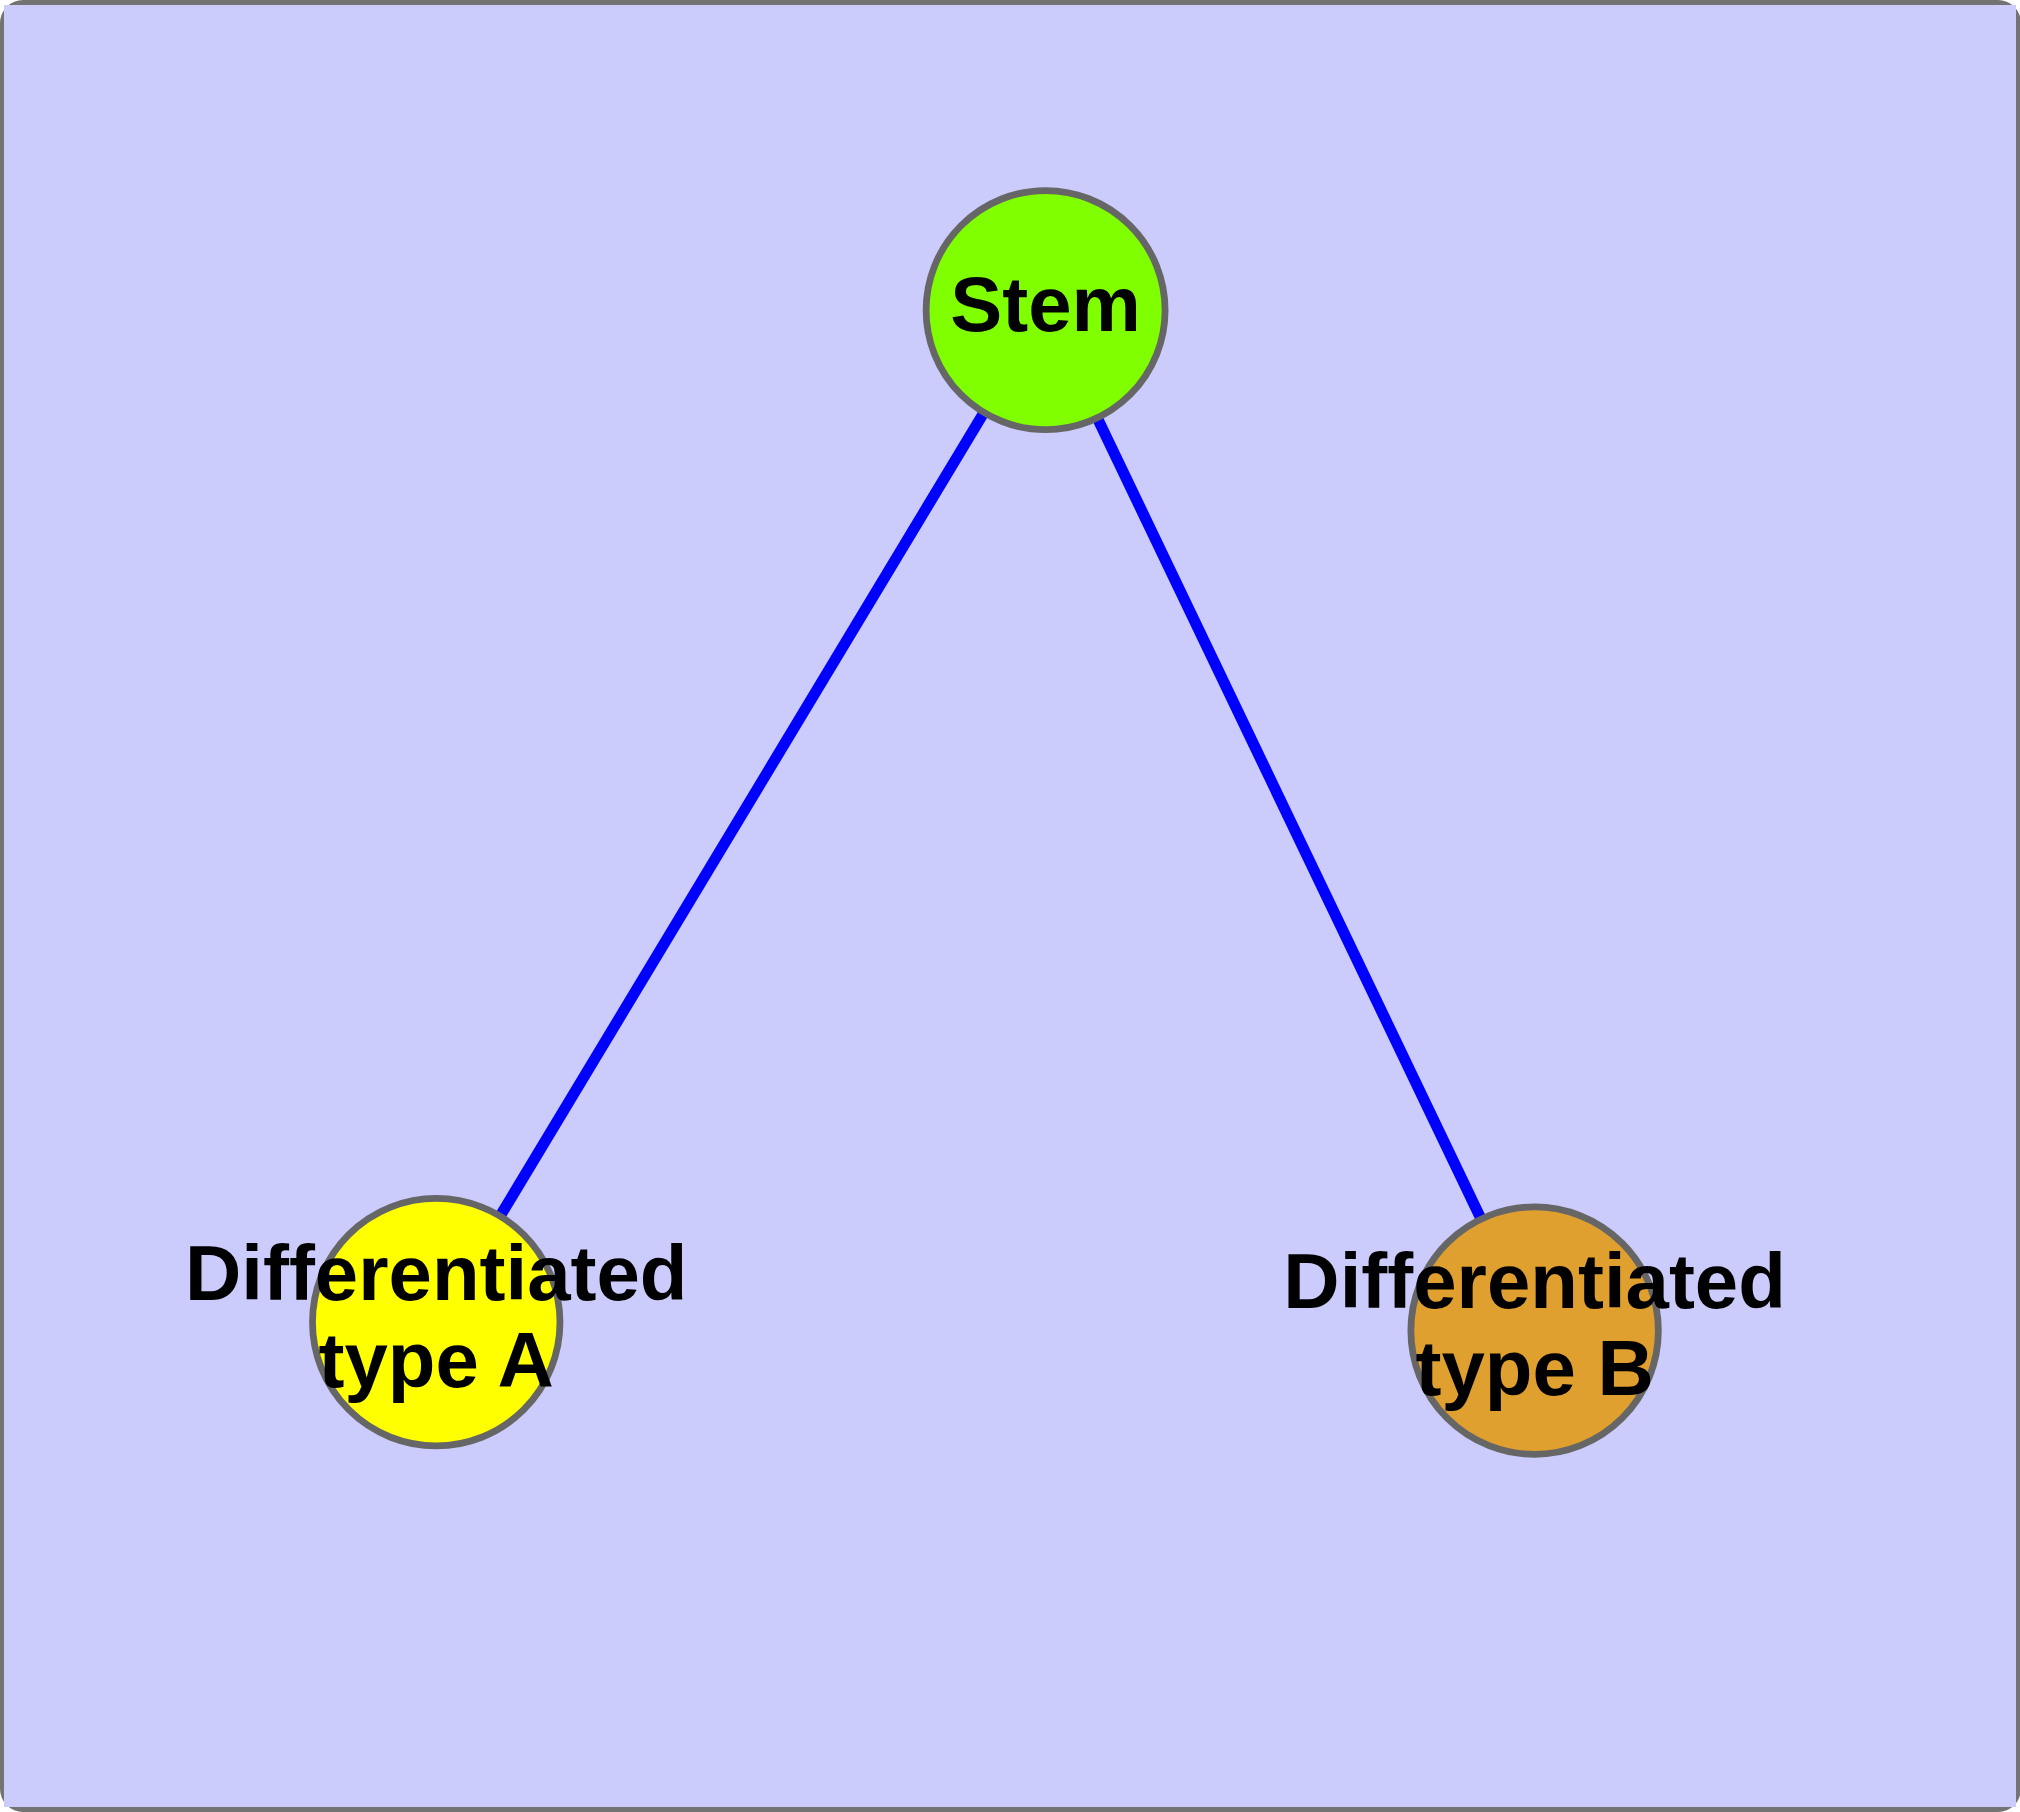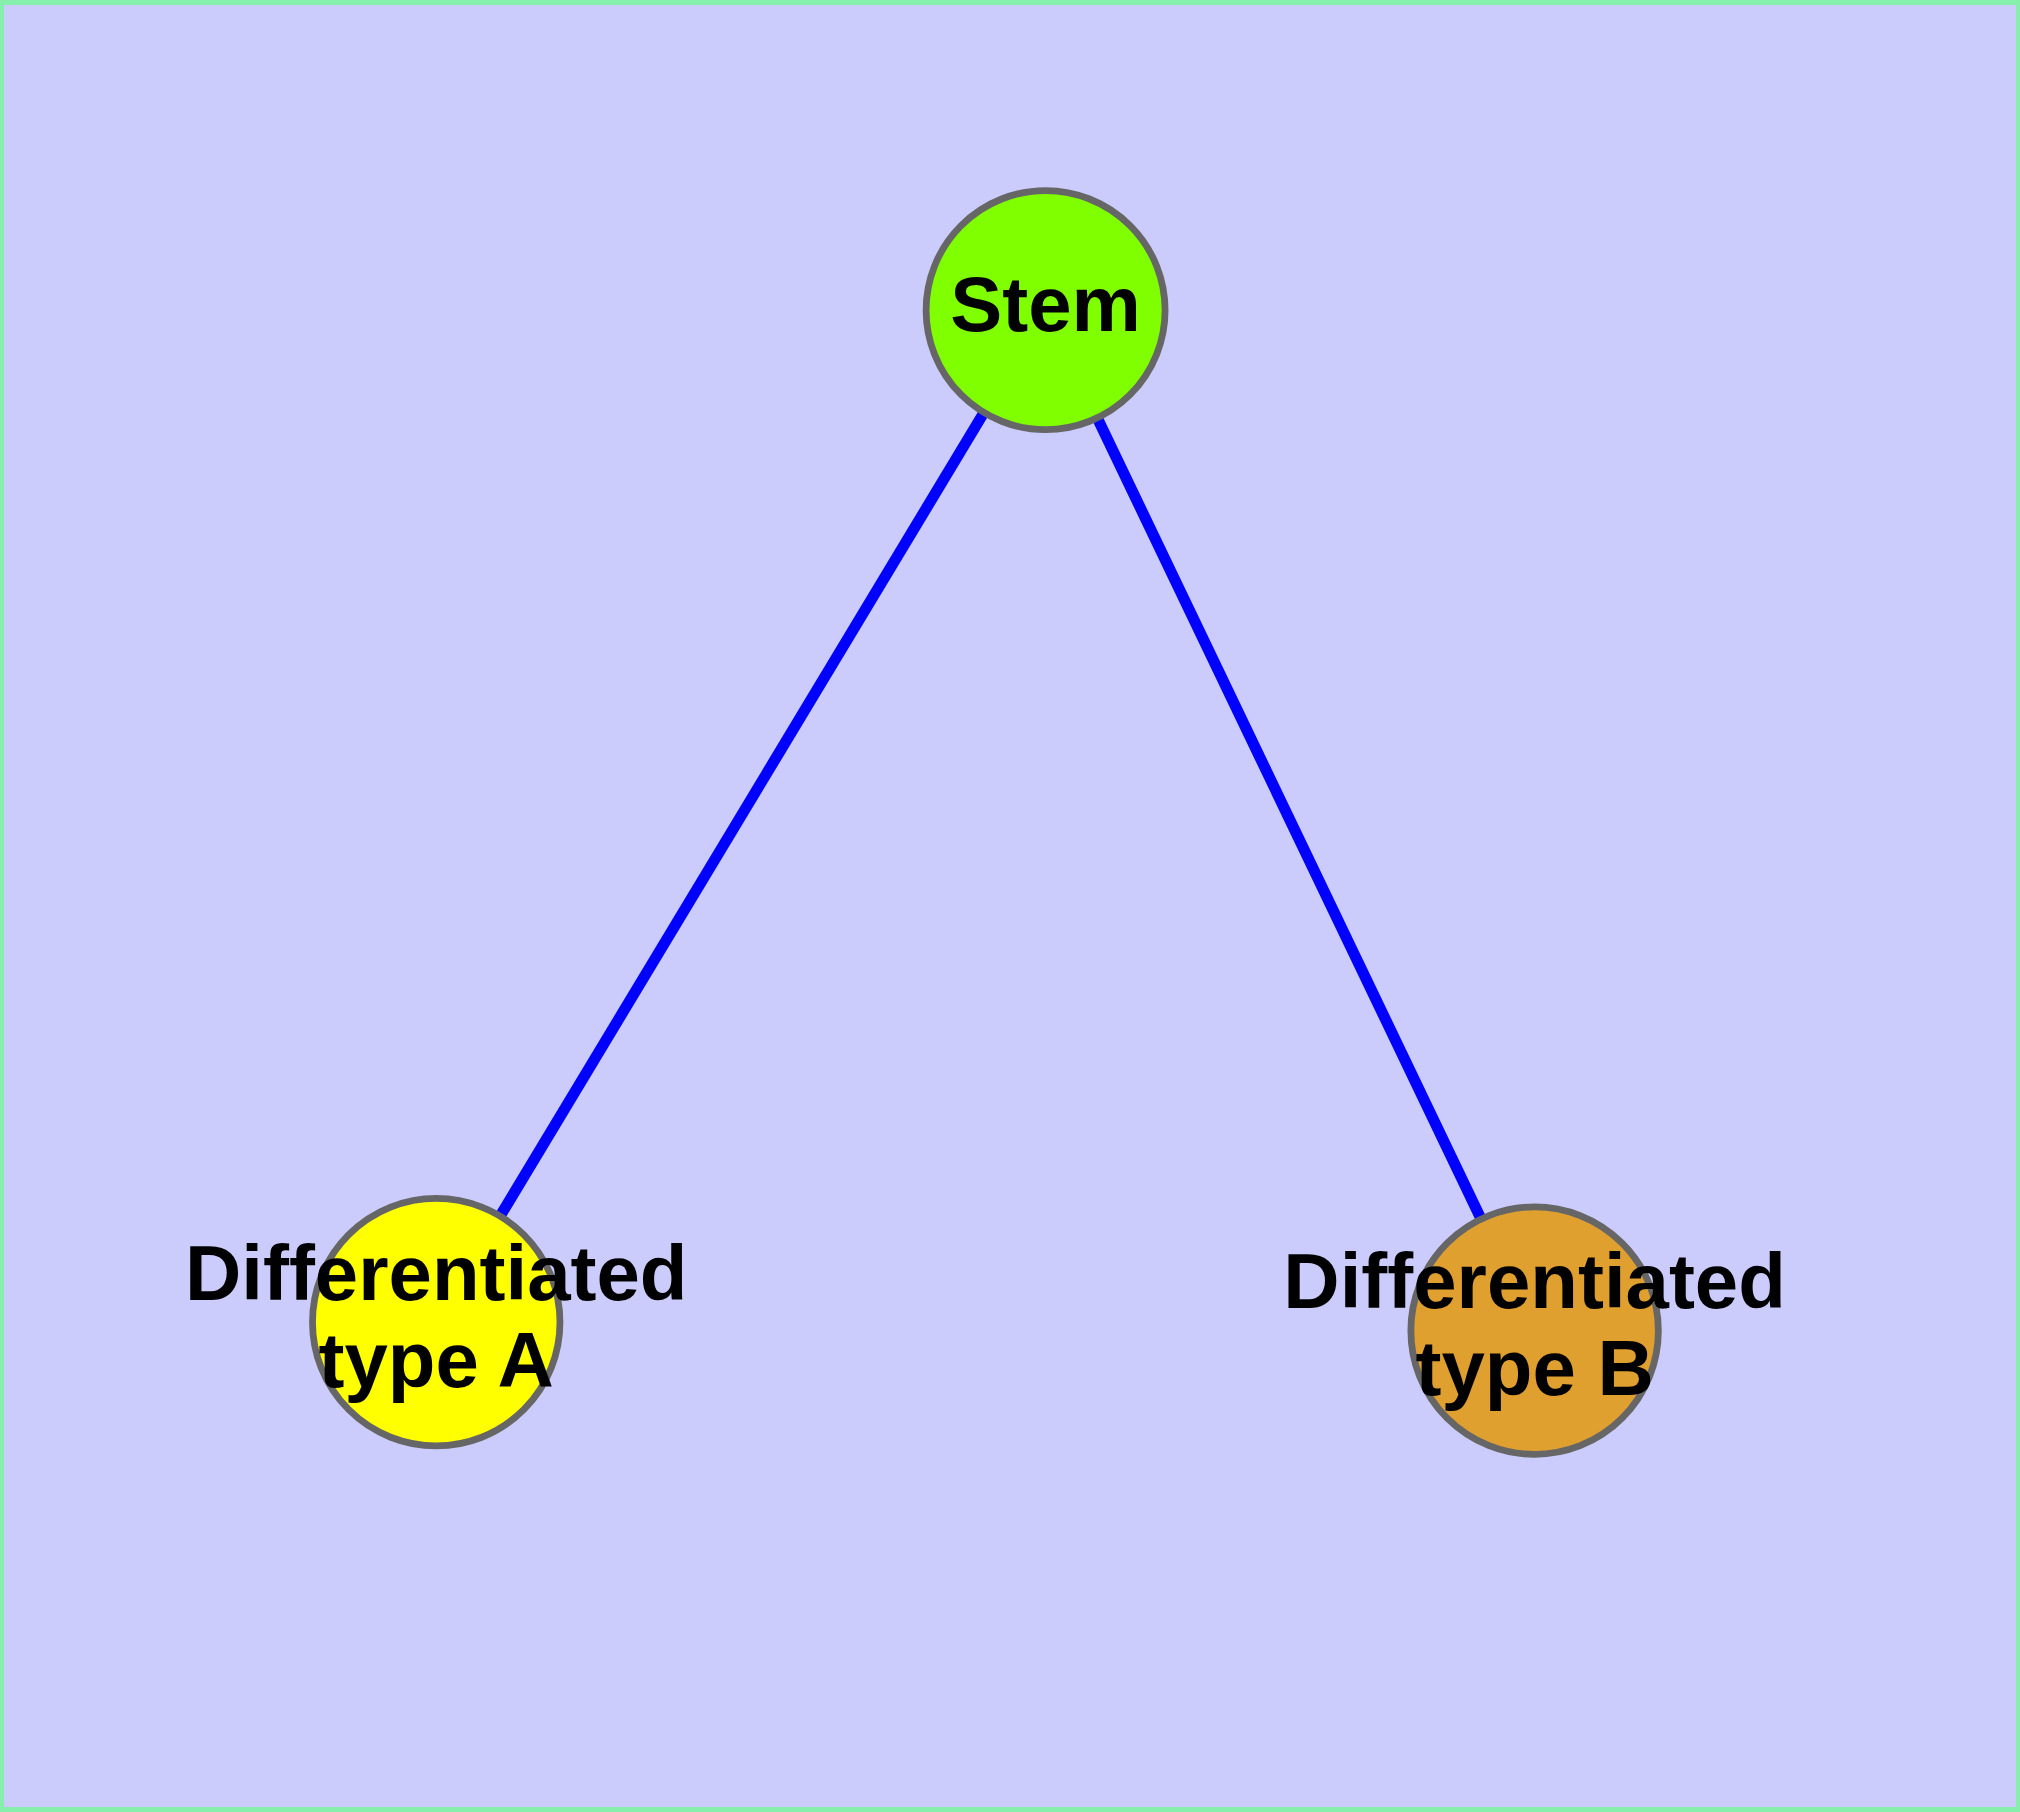--- a/index.html
+++ b/index.html
@@ -10,22 +10,23 @@
   body {
     width: 2021px;
     height: 1812px;
     overflow: hidden;
     font-family: "Liberation Sans", sans-serif;
   }
   #graph-canvas {
     position: relative;
     width: 2021px;
     height: 1812px;
-    background: #86efac;
+    background: #737373;
     box-sizing: border-box;
+    border-radius: 23px;
   }
   #graph-plot {
     position: absolute;
     left: 4.2px;
     top: 5.1px;
     width: 2012px;
     height: 1802px;
     background: #ccccfc;
     overflow: hidden;
   }

